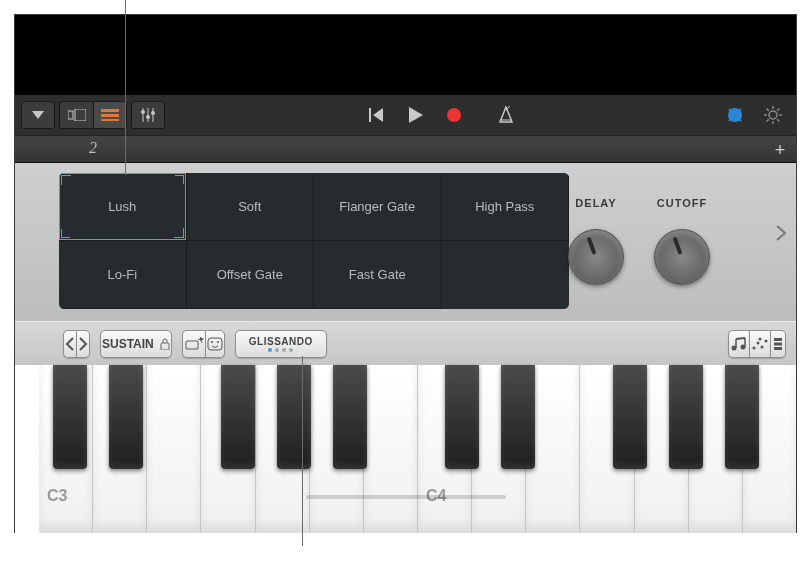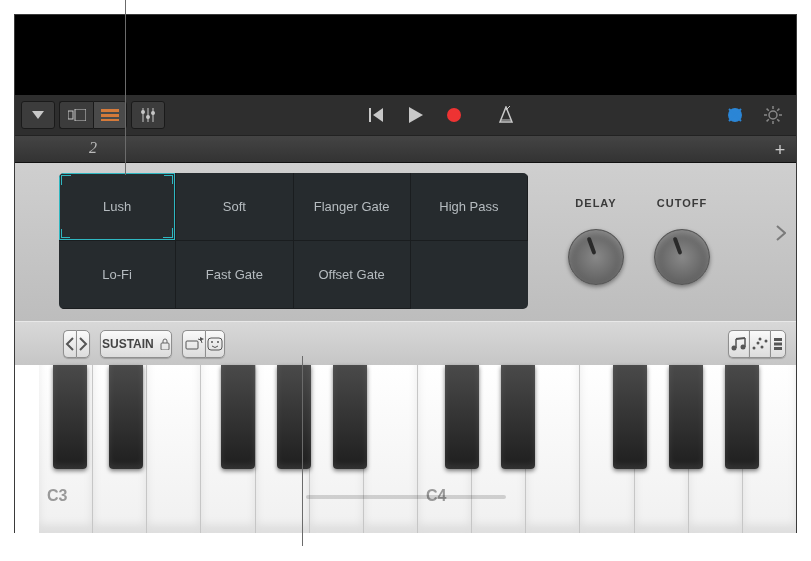--- a/index.html
+++ b/index.html
@@ -88,21 +88,21 @@
   .panel {
     position: absolute;
     left:0; top:148px; width:100%; height:158px;
     background: linear-gradient(#cfcfcf,#bdbdbd);
   }
 
   
   .preset-grid {
     position:absolute;
     left:44px; top:10px;
-    width:469px; height:136px;
+    width:510px; height:136px;
     background:#262b2e;
     border-radius:5px;
     display:grid;
     grid-template-columns: repeat(4,1fr);
     grid-template-rows: repeat(2,1fr);
     overflow:hidden;
   }
   .preset {
     border-right:1px solid #1a1d1f;
     border-bottom:1px solid #1a1d1f;
@@ -306,24 +306,24 @@
       <div class="preset">
           <span>Flanger Gate</span>
         </div>
       <div class="preset">
           <span>High Pass</span>
         </div>
       <div class="preset">
           <span>Lo-Fi</span>
         </div>
       <div class="preset">
+          <span>Offset Gate</span>
+        </div>
+      <div class="preset">
           <span>Fast Gate</span>
-        </div>
-      <div class="preset">
-          <span>Offset Gate</span>
         </div>
     </div>
 
     <div class="knob-area">
       <div class="knob-col">
         <div class="knob-label">DELAY</div>
         <div class="knob"></div>
       </div>
       <div class="knob-col">
         <div class="knob-label">CUTOFF</div>
@@ -370,20 +370,29 @@
       <div class="pill">
         <svg width="16" height="14">
             <rect x="1" y="1" width="14" height="12" rx="3" fill="none" stroke="#555"></rect>
             <circle cx="5" cy="5" r="1" fill="#555"></circle>
             <circle cx="11" cy="5" r="1" fill="#555"></circle>
             <path d="M5 9 Q8 12 11 9" fill="none" stroke="#555"></path>
           </svg>
       </div>
     </div>
 
+    <div class="pill gliss">
+      <span style="font-size:10px;letter-spacing:.5px">GLISSANDO</span>
+      <div class="gliss-dots">
+        <span class="on"></span>
+          <span></span>
+          <span></span>
+          <span></span>
+      </div>
+    </div>
 
     <div class="spacer"></div>
 
     <div class="pill-group">
       <div class="pill">
         <svg width="18" height="14">
             <circle cx="4" cy="11" r="2.5" fill="#555"></circle>
             <circle cx="13" cy="10" r="2.5" fill="#555"></circle>
             <line x1="6" y1="11" x2="6" y2="2" stroke="#555" stroke-width="1.5"></line>
             <line x1="15" y1="10" x2="15" y2="1" stroke="#555" stroke-width="1.5"></line>

